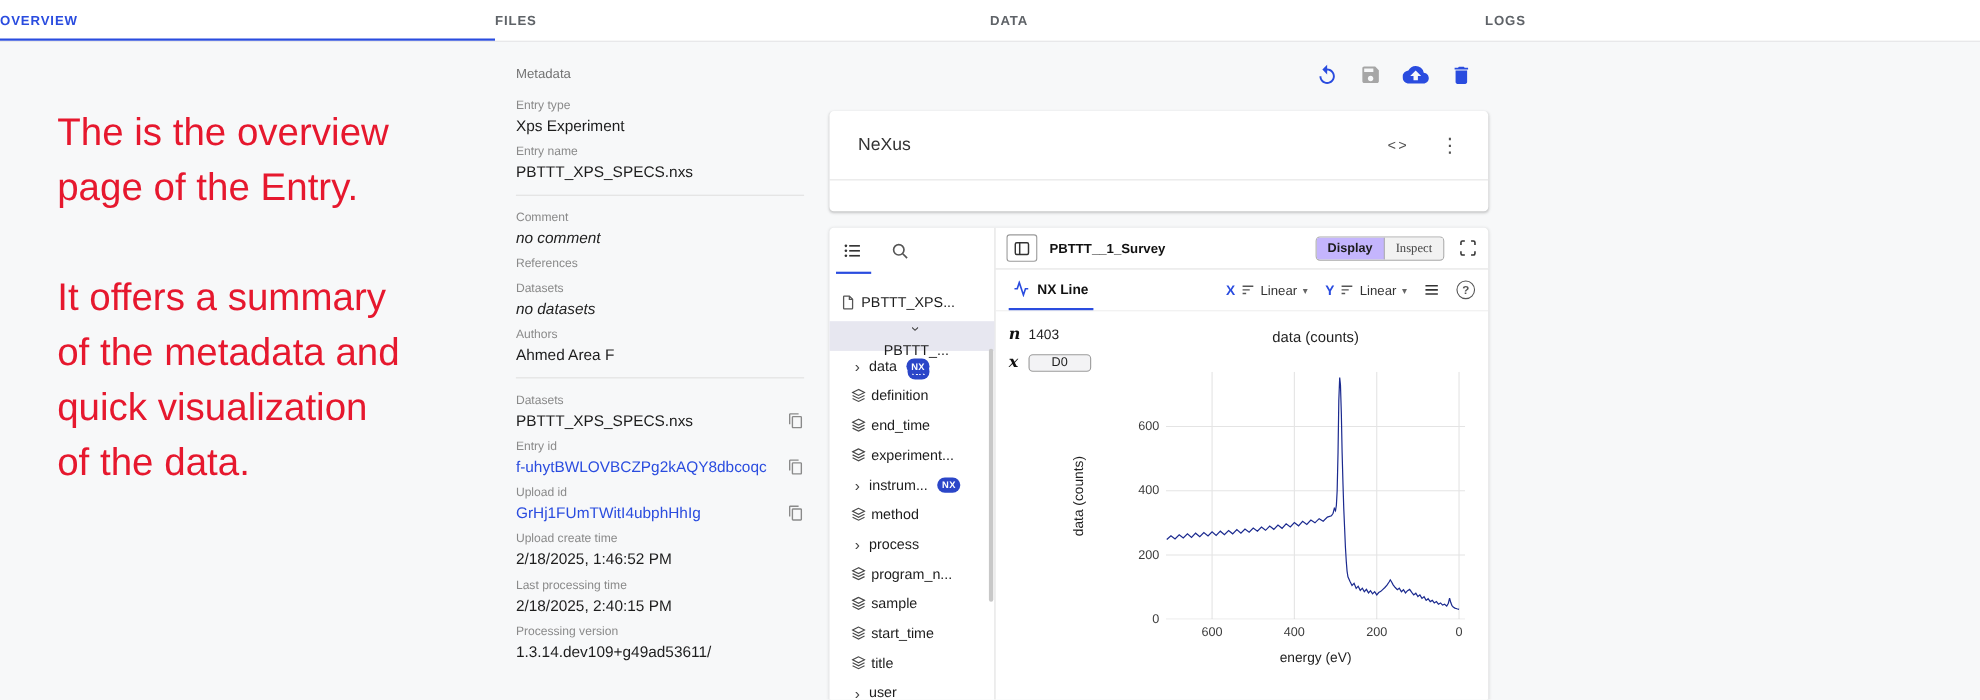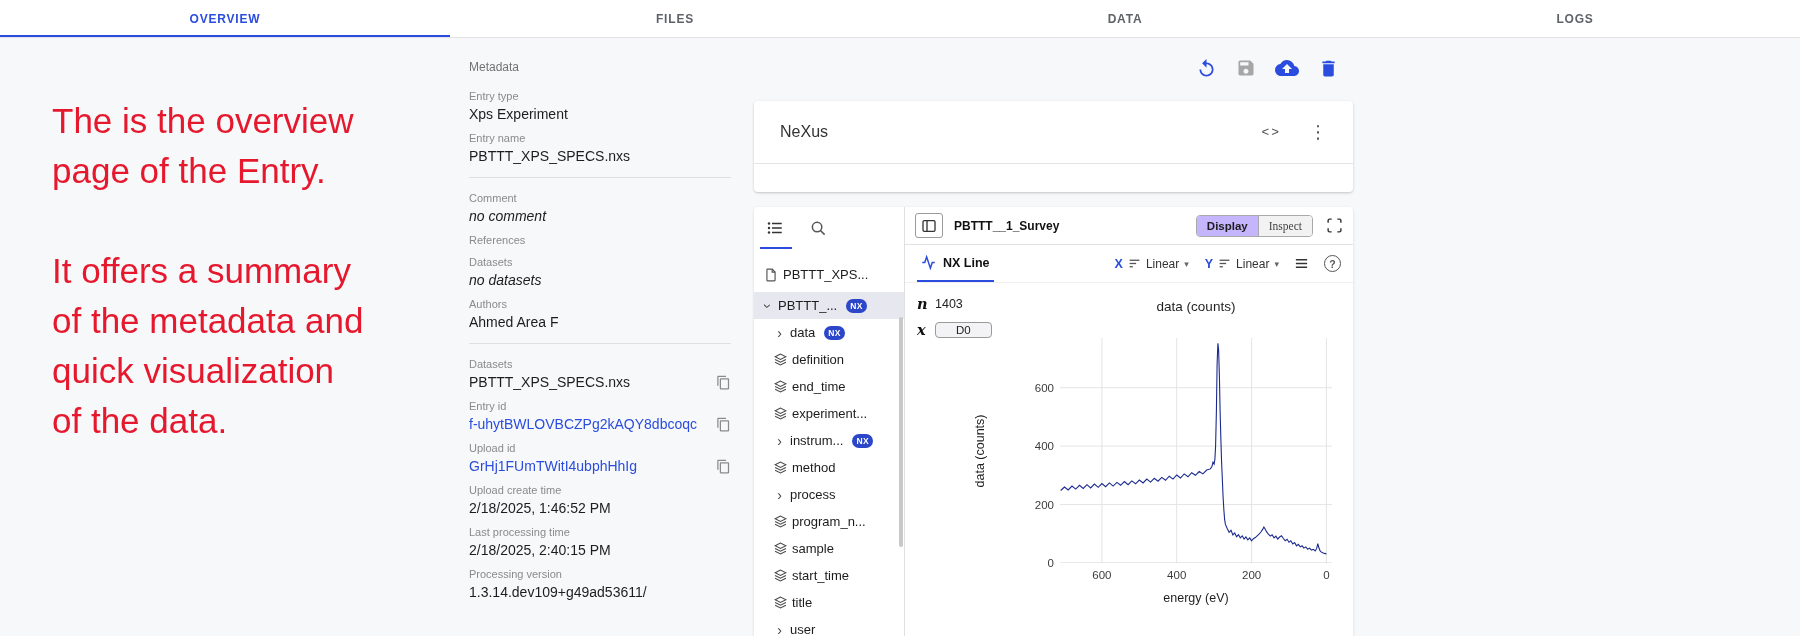--- a/index.html
+++ b/index.html
@@ -11,21 +11,21 @@
     overflow: hidden;
   }
   .app { position: relative; width: 1800px; height: 636px; overflow: hidden; }
 
   
   .tabs {
     position: absolute; left:0; top:0; width:1800px; height:38px;
     background:#ffffff; border-bottom:1px solid #e3e3e5; display:flex;
   }
   .tab {
-    width:25%; text-align:center; line-height:38px;
+    width:25%; text-align:left; line-height:38px;
     font-size:12px; letter-spacing:.8px; font-weight:600; color:#5f6368;
     text-transform:uppercase; cursor:pointer; user-select:none;
   }
   .tab.active { color:#2a4cdf; }
   .tab-indicator { position:absolute; left:0; bottom:0; width:25%; height:2px; background:#2a4cdf; }
 
   
   .annotation {
     position:absolute; left:52px; top:96px; width:400px;
     font-size:35px; line-height:50px; font-weight:500; color:#e6182e;
@@ -65,21 +65,21 @@
     position:absolute; left:754px; top:207px; width:599px; height:446px;
     background:#fff; border-radius:4px 4px 0 0;
     box-shadow:0 1px 3px rgba(0,0,0,.14); display:flex; overflow:hidden;
   }
   
   .tree-pane { width:151px; border-right:1px solid #e0e0e0; position:relative; flex:none; }
   .tree-toolbar { height:42px; display:flex; align-items:center; padding-left:12px; gap:26px; position:relative; }
   .tree-tab-indicator { position:absolute; left:6px; bottom:0; width:32px; height:2px; background:#2a4cdf; }
   .tree-list { padding-top:12px; }
   .tree-row { height:27px; display:flex; align-items:center; gap:5px; padding-left:20px; font-size:13px; color:#1c1c1c; cursor:pointer; white-space:nowrap; }
-  .tree-row.root { padding-left:8px; }
+  .tree-row.root { padding-left:8px;flex-direction:column; }
   .tree-row.file { padding-left:10px; margin-bottom:4px; }
   .tree-row.selected { background:#e7e7f0; }
   .caret { width:11px; color:#444; font-size:14px; line-height:1; text-align:center; }
   .caret.open { display:inline-block; transform:rotate(90deg); }
   .ticon { display:flex; align-items:center; }
   .nx { background:#2b46c8; color:#fff; font-size:8.5px; font-weight:700; padding:2px 4px; border-radius:7px; letter-spacing:.3px; margin-left:4px; }
   .tree-scrollbar { position:absolute; right:1px; top:110px; width:4px; height:230px; background:#c8c8c8; border-radius:2px; }
 
   
   .plot-pane { flex:1; position:relative; }

